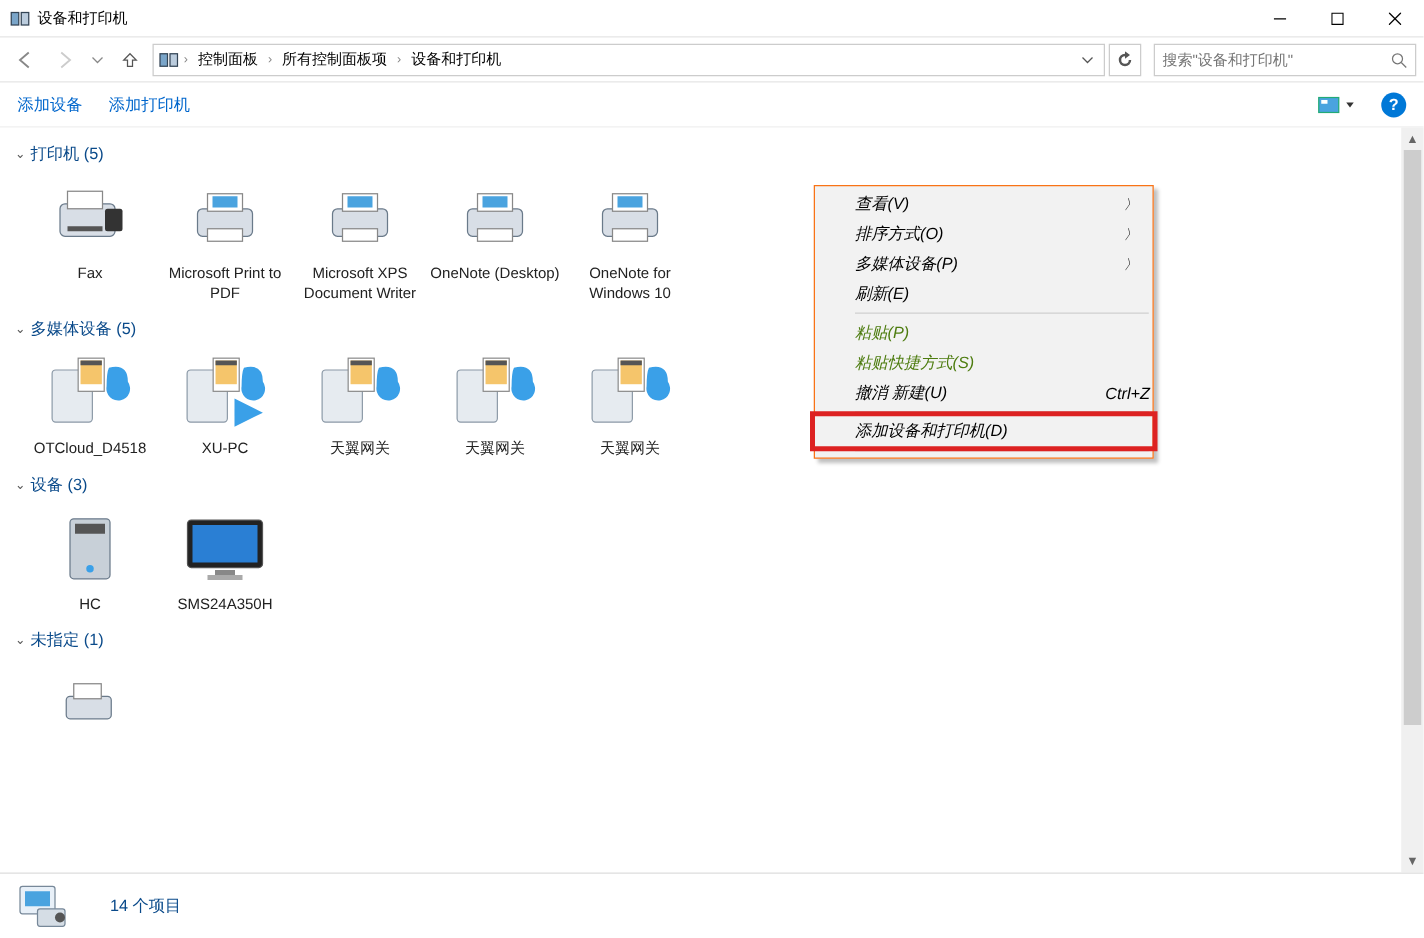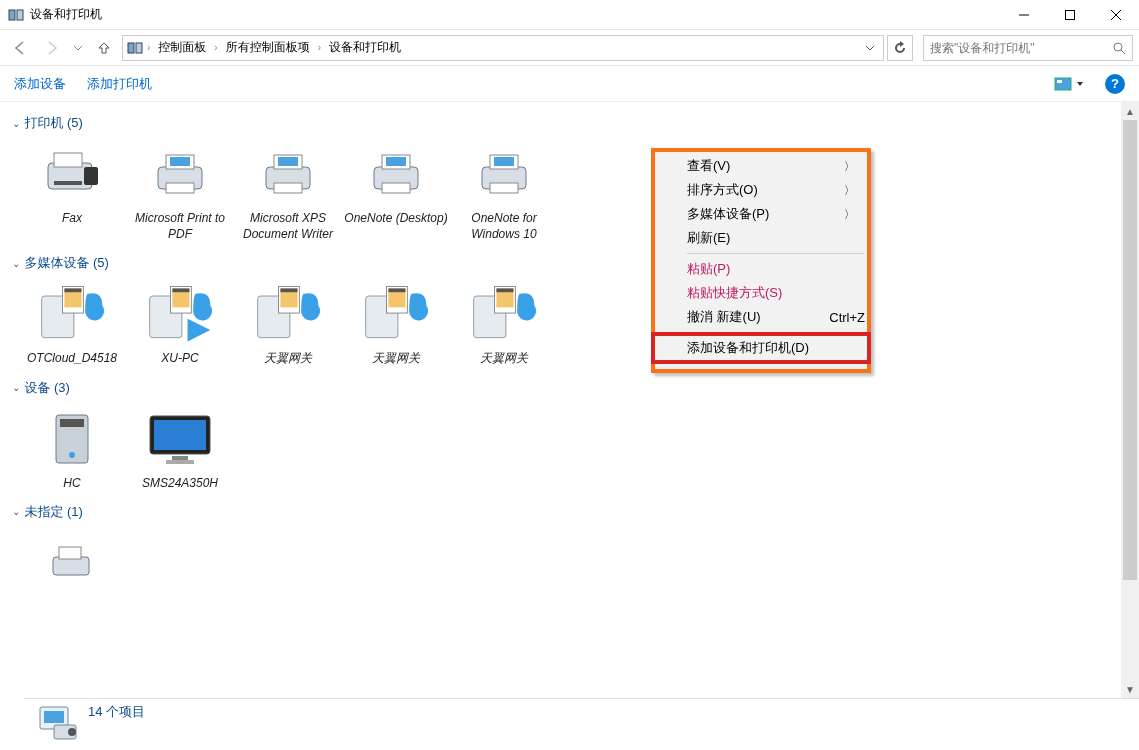--- a/index.html
+++ b/index.html
@@ -28,35 +28,35 @@
 .cmdbar .spacer { flex: 1; }
 .cmdbar .viewbtn { display: flex; align-items: center; gap: 4px; color: #333; }
 .cmdbar .helpbtn { width: 20px; height: 20px; border-radius: 50%; background: #0078d7; color: #fff; display: flex; align-items: center; justify-content: center; font-size: 13px; font-weight: bold; }
 
 .content { position: relative; height: 570px; overflow-y: auto; padding: 6px 0 6px 8px; }
 .section-header { display: flex; align-items: center; gap: 4px; padding: 6px 4px; color: #0a4a8a; font-size: 13px; cursor: default; }
 .section-header .chev { color: #555; font-size: 10px; }
 .items { display: flex; flex-wrap: wrap; padding-left: 10px; }
 .item { width: 108px; display: flex; flex-direction: column; align-items: center; padding: 6px 2px; text-align: center; font-size: 12px; color: #222; }
 .item .iconbox { width: 72px; height: 60px; display: flex; align-items: center; justify-content: center; margin-bottom: 6px; }
-.item .label { line-height: 1.35; word-break: break-word; font-style: italic; }
-
-.statusbar { position: absolute; bottom: 0; left: 0; right: 0; height: 52px; border-top: 1px solid #ddd; display: flex; padding: 4px 10px; gap: 4px; background: #fff; margin-left: 24px; }
+.item .label { line-height: 1.35; word-break: break-word; }
+
+.statusbar { position: absolute; bottom: 0; left: 0; right: 0; height: 52px; border-top: 1px solid #ddd; display: flex; align-items: center; padding: 4px 10px; gap: 28px; background: #fff; }
 .statusbar .thumb { width: 50px; height: 40px; }
 .statusbar .txt { color: #0a4a8a; font-size: 13px; }
 
 .scrollbar-fake { position: absolute; right: 0; top: 102px; bottom: 52px; width: 18px; background: #f0f0f0; }
 .scrollbar-fake .thumb { position: absolute; top: 18px; left: 2px; right: 2px; height: 460px; background: #cdcdcd; }
 .scrollbar-fake .arrow { position: absolute; left: 0; right: 0; height: 18px; display: flex; align-items: center; justify-content: center; color: #666; font-size: 10px; }
 .scrollbar-fake .arrow.up { top: 0; }
 .scrollbar-fake .arrow.down { bottom: 0; }
 
-.context-menu { position: absolute; left: 651px; top: 148px; width: 220px; background: #f2f2f2; border: 4px solid #f97316; box-shadow: 3px 3px 3px rgba(0,0,0,0.25); padding: 2px; font-size: 13px; }
+.context-menu { position: absolute; left: 651px; top: 148px; width: 272px; background: #f2f2f2; border: 1px solid #f97316; box-shadow: 3px 3px 3px rgba(0,0,0,0.25); padding: 2px; font-size: 13px; font-style: italic; }
 .context-menu .row { height: 24px; display: flex; align-items: center; padding: 0 26px 0 30px; position: relative; }
-.context-menu .row.disabled { color: #be185d; }
+.context-menu .row.disabled { color: #4d7c0f; }
 .context-menu .row .arrow { position: absolute; right: 10px; font-size: 11px; }
 .context-menu .row .shortcut { position: absolute; right: 0; }
 .context-menu .sep { height: 1px; background: #d0d0d0; margin: 3px 1px 3px 30px; }
 .context-menu .row .shield { position: absolute; left: 6px; }
 .context-menu .highlight-box { position: absolute; border: 4px solid #d22; pointer-events: none; }
 
 
 svg { display: block; }
 </style>
 </head>

